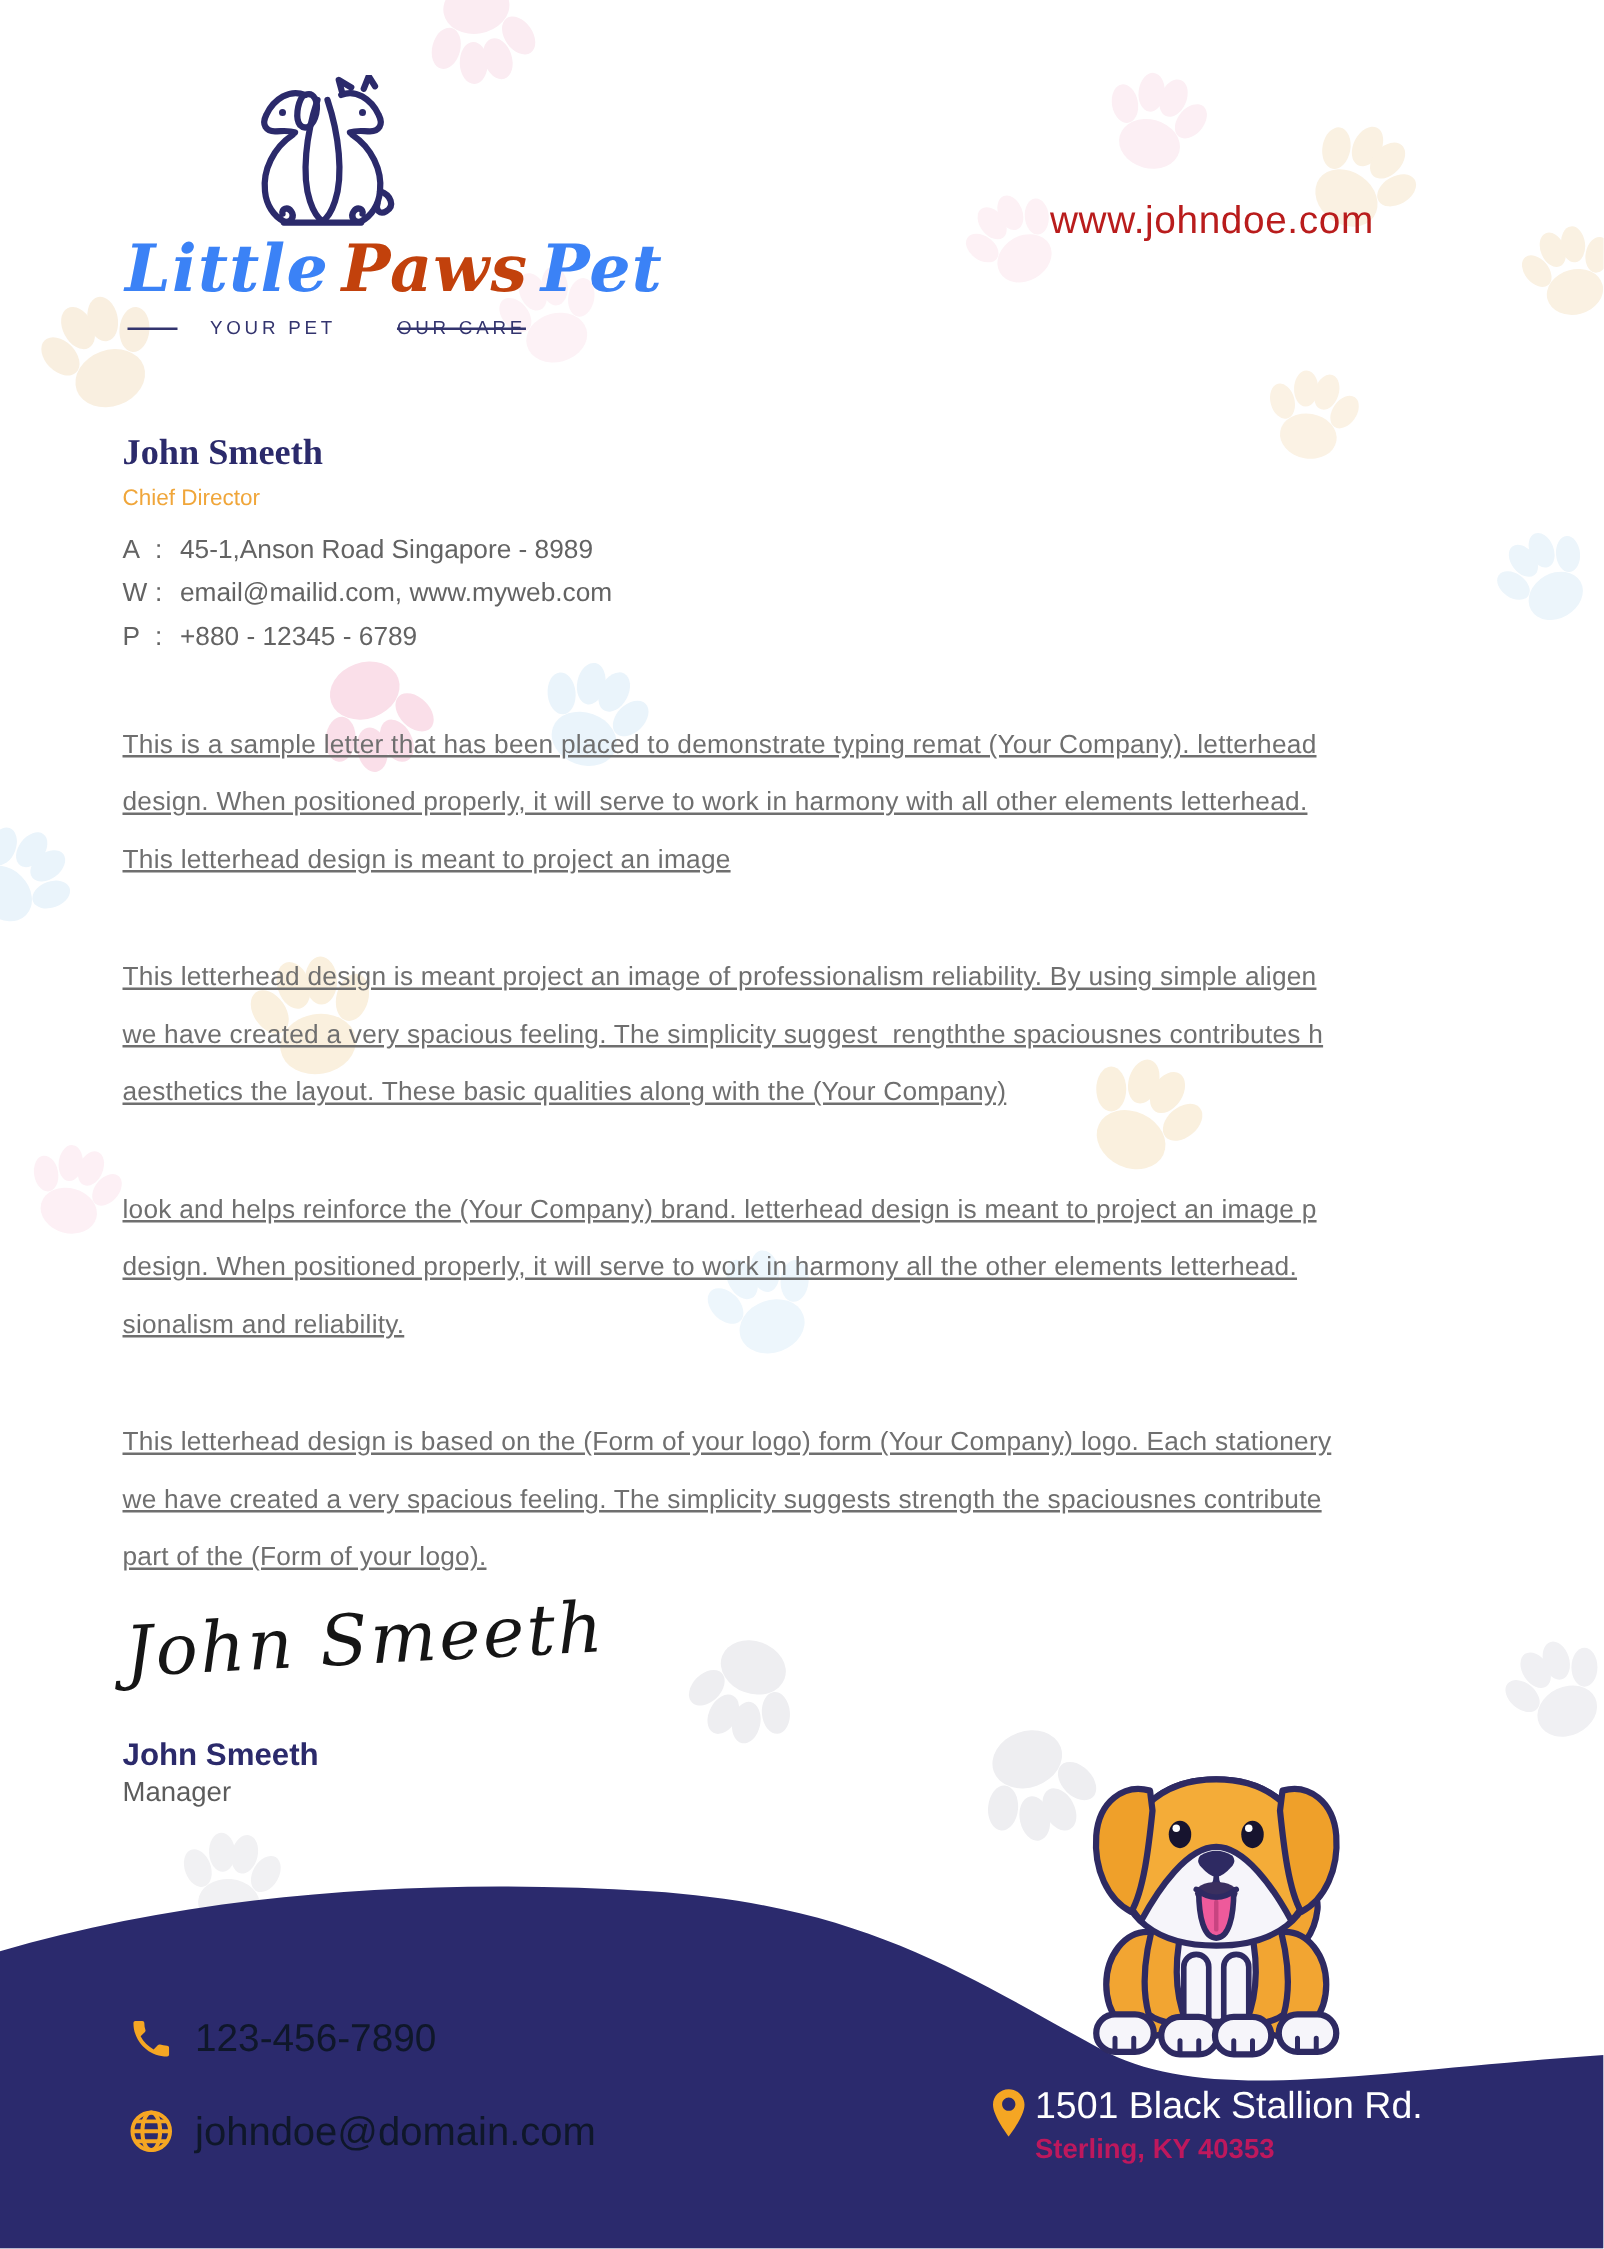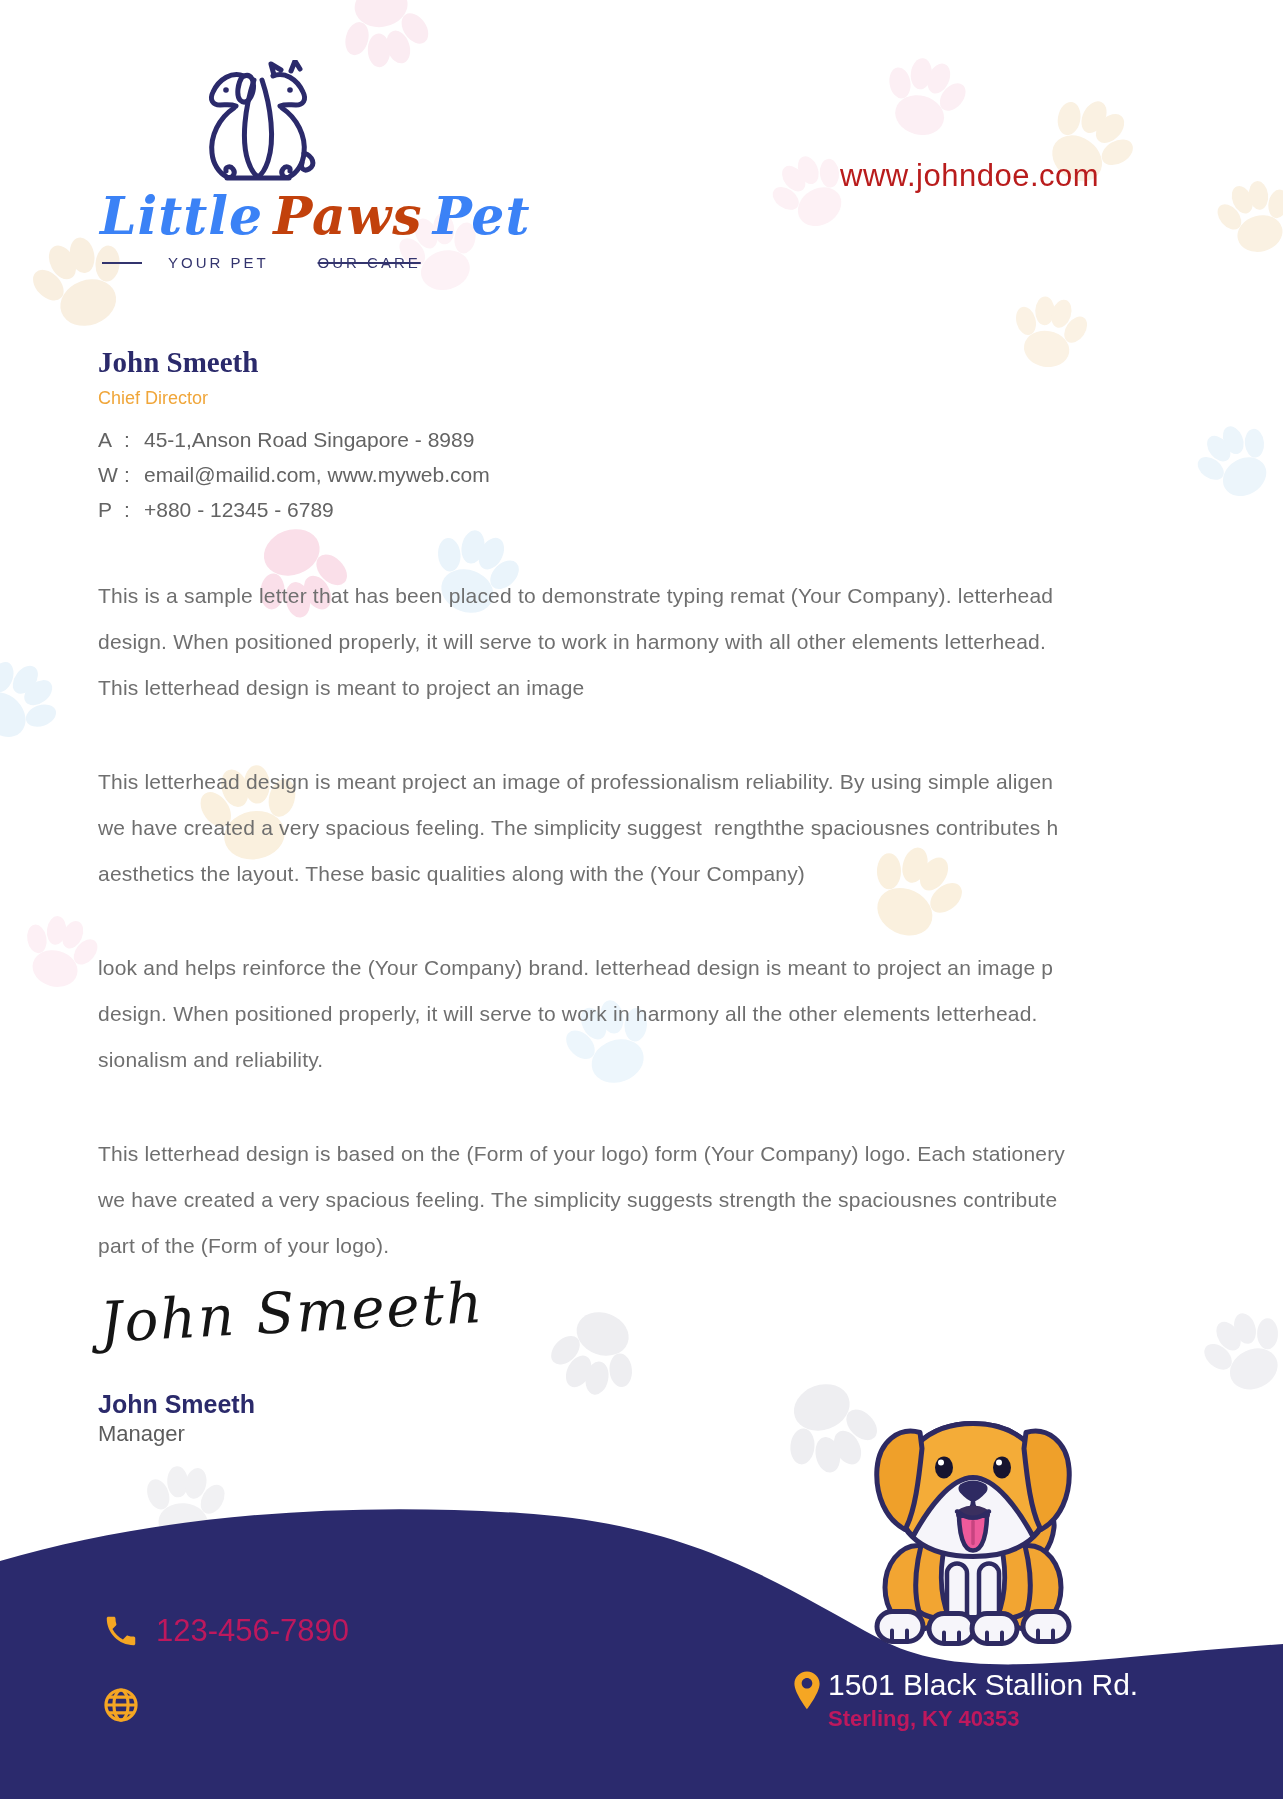--- a/index.html
+++ b/index.html
@@ -27,32 +27,32 @@
                font-size:29px;color:#2B2A6B;}
   .sender-title{left:98px;top:388px;font-size:18px;color:#F0A63A;font-weight:500;}
   .contact{left:98px;top:422px;font-size:21px;color:#636363;}
   .c-line{display:flex;height:35px;align-items:center;}
   .c-label{width:26px;}
   .c-sep{width:20px;}
 
   
   .letter-body{left:98px;top:573px;width:940px;color:#6F6F6F;font-size:21px;letter-spacing:0.2px;}
   .para{margin:0 0 48px 0;}
-  .bline{height:46px;line-height:46px;white-space:pre;}
+  .bline{height:46px;line-height:46px;white-space:pre;text-decoration:underline;}
 
   
   .sig-script{left:100px;top:1290px;font-family:"DejaVu Serif", serif;font-style:italic;
               font-size:56px;color:#151515;transform:rotate(-3deg);transform-origin:left center;
               letter-spacing:2px;}
   .sig-name{left:98px;top:1390px;font-size:25px;font-weight:bold;color:#2B2A6B;}
   .sig-role{left:98px;top:1421px;font-size:22px;color:#5C5C5C;}
 
   
   .wave{left:0;bottom:0;width:1283px;height:310px;}
-  .f-row{display:flex;align-items:center;color:#be185d;}
+  .f-row{display:flex;align-items:center;color:#0f172a;}
   .f-icon{width:38px;height:38px;margin-right:16px;flex:0 0 auto;}
   .f-phone{left:102px;top:1612px;font-size:31px;}
   .f-email{left:102px;top:1686px;font-size:32px;}
   .f-pin{left:790px;top:1670px;width:34px;height:42px;}
   .f-addr1{left:828px;top:1668px;font-size:30px;font-weight:400;color:#ffffff;}
   .f-addr2{left:828px;top:1706px;font-size:22px;font-weight:700;color:#be185d;}
   .puppy{left:868px;top:1414px;width:210px;height:233px;}
 </style>
 </head>
 <body>
@@ -220,20 +220,21 @@
     </svg>
     <span>123-456-7890</span>
   </div>
 
   <div class="abs f-row f-email">
     <svg class="f-icon" viewBox="0 0 24 24" fill="none" stroke="#F5A623" stroke-width="2">
       <circle cx="12" cy="12" r="9.5"></circle>
       <ellipse cx="12" cy="12" rx="4.5" ry="9.5"></ellipse>
       <path d="M2.5 12 H21.5 M4 7 H20 M4 17 H20"></path>
     </svg>
+    <span>johndoe@domain.com</span>
   </div>
 
   <svg class="abs f-pin" viewBox="0 0 24 30">
     <path fill="#F5A623" d="M12 1C6.9 1 3 5 3 9.8 3 16.4 12 28 12 28s9-11.6 9-18.2C21 5 17.1 1 12 1zm0 12.3c-2.1 0-3.8-1.7-3.8-3.8S9.9 5.7 12 5.7s3.8 1.7 3.8 3.8-1.7 3.8-3.8 3.8z"></path>
   </svg>
   <div class="abs f-addr1">1501 Black Stallion Rd.</div>
   <div class="abs f-addr2">Sterling, KY 40353</div>
 
 </div>
 

